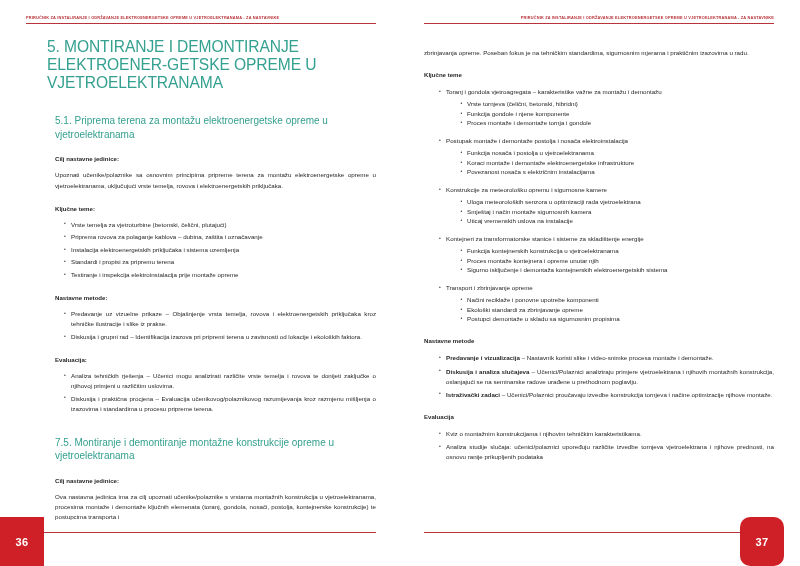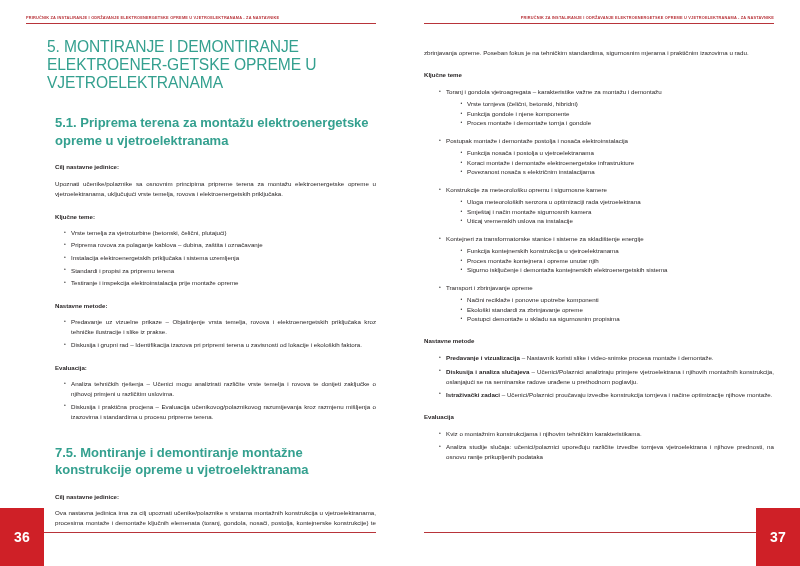--- a/index.html
+++ b/index.html
@@ -57,32 +57,32 @@
     bottom: 33px;
     height: 1.2px;
     background: #b8343a;
   }
   .page-left .footrule { left: 26px; right: 24px; }
   .page-right .footrule { left: 24px; right: 26px; }
   .folio {
     position: absolute;
     bottom: 0;
     width: 44px;
-    height: 58px;
+    height: 49px;
     background: #cf2027;
     color: #ffffff;
-    font-size: 14px;
+    font-size: 11px;
     font-weight: 600;
     display: flex;
     align-items: center;
     justify-content: center;
     letter-spacing: 0.3px;
   }
   .page-left .folio { left: 0; }
-  .page-right .folio { right: 0; }
+  .page-right .folio { right: 16px; border-radius: 10px; }
 
   
   .col {
     position: absolute;
     top: 34px;
     bottom: 40px;
     overflow: hidden;
   }
   .page-left .col { left: 26px; right: 24px; margin-left: 21px; }
   .page-right .col { left: 24px; right: 26px; }
@@ -91,23 +91,23 @@
   h1.chapter {
     margin: 4px 0 0 0;
     font-size: 15.6px;
     line-height: 1.16;
     font-weight: 400;
     color: #34a08f;
     letter-spacing: -0.1px;
   }
   h2.sub {
     margin: 22px 0 0 0;
-    font-size: 13px;
+    font-size: 10px;
     line-height: 1.35;
-    font-weight: 700;
+    font-weight: 400;
     color: #34a08f;
   }
   .page-left h2.sub { padding-left: 8px; }
 
   
   .lead {
     font-weight: 700;
     font-size: 6.1px;
     color: #231f20;
     margin: 14px 0 0 0;

